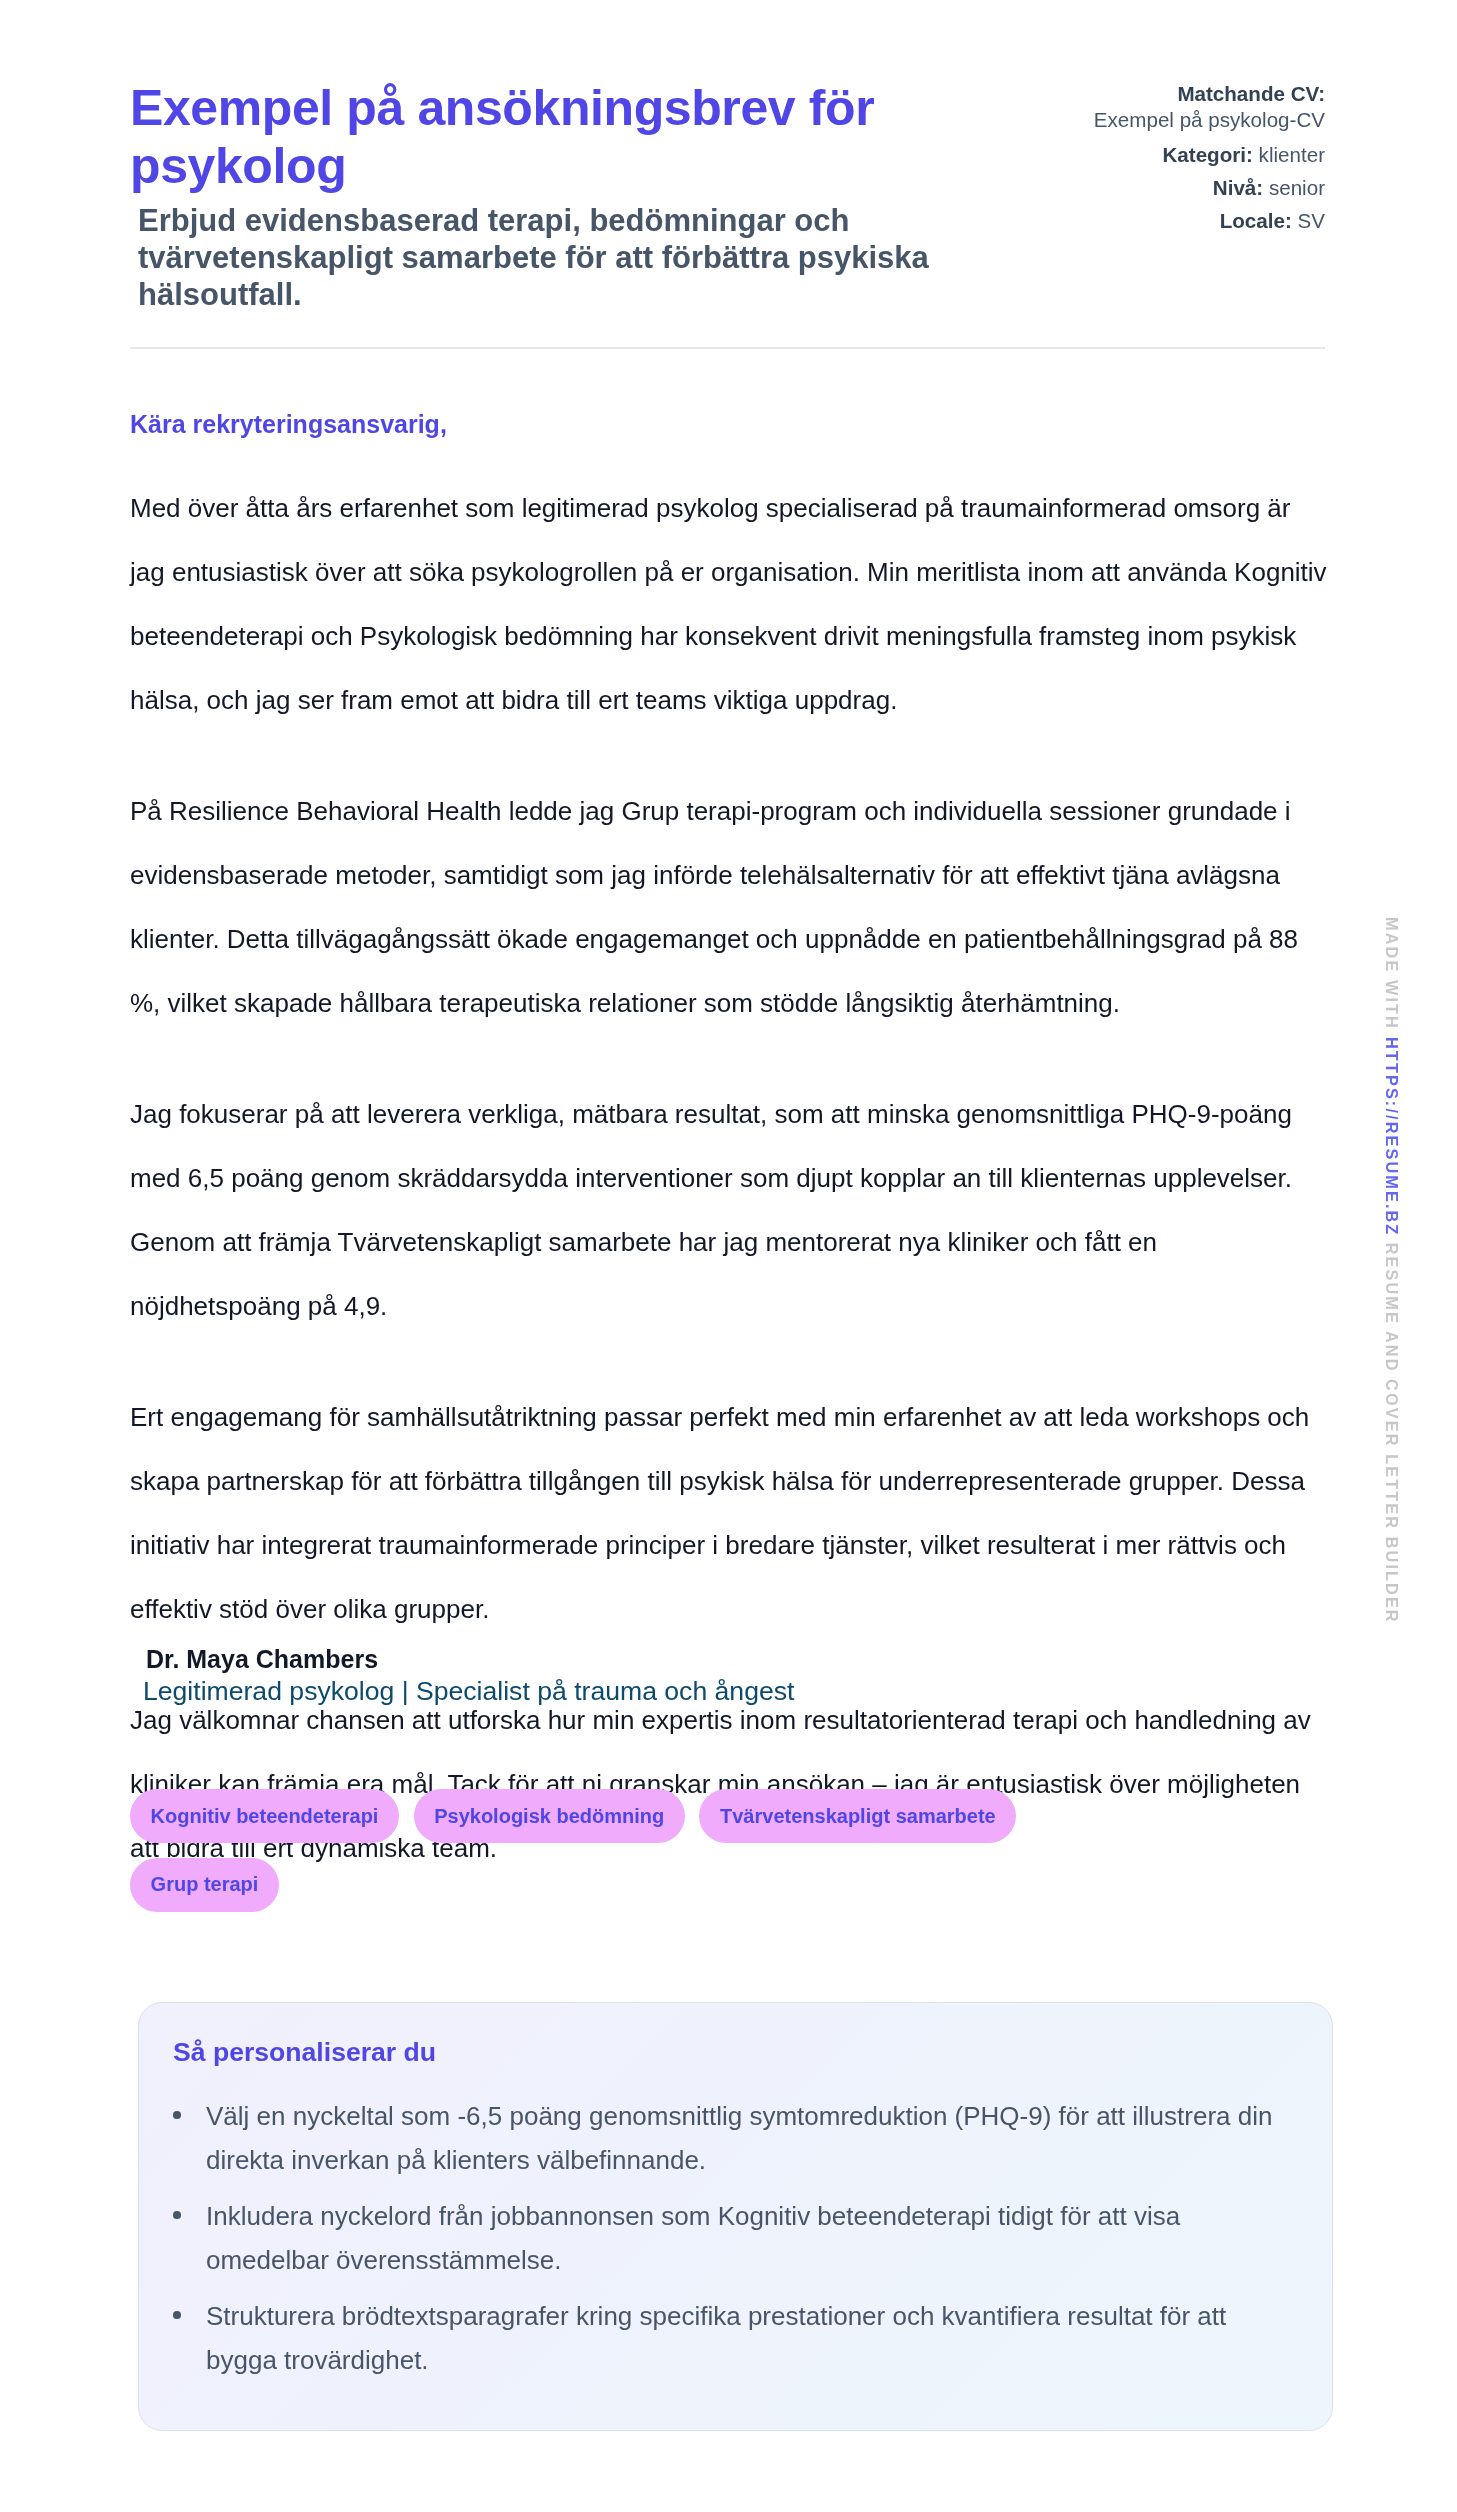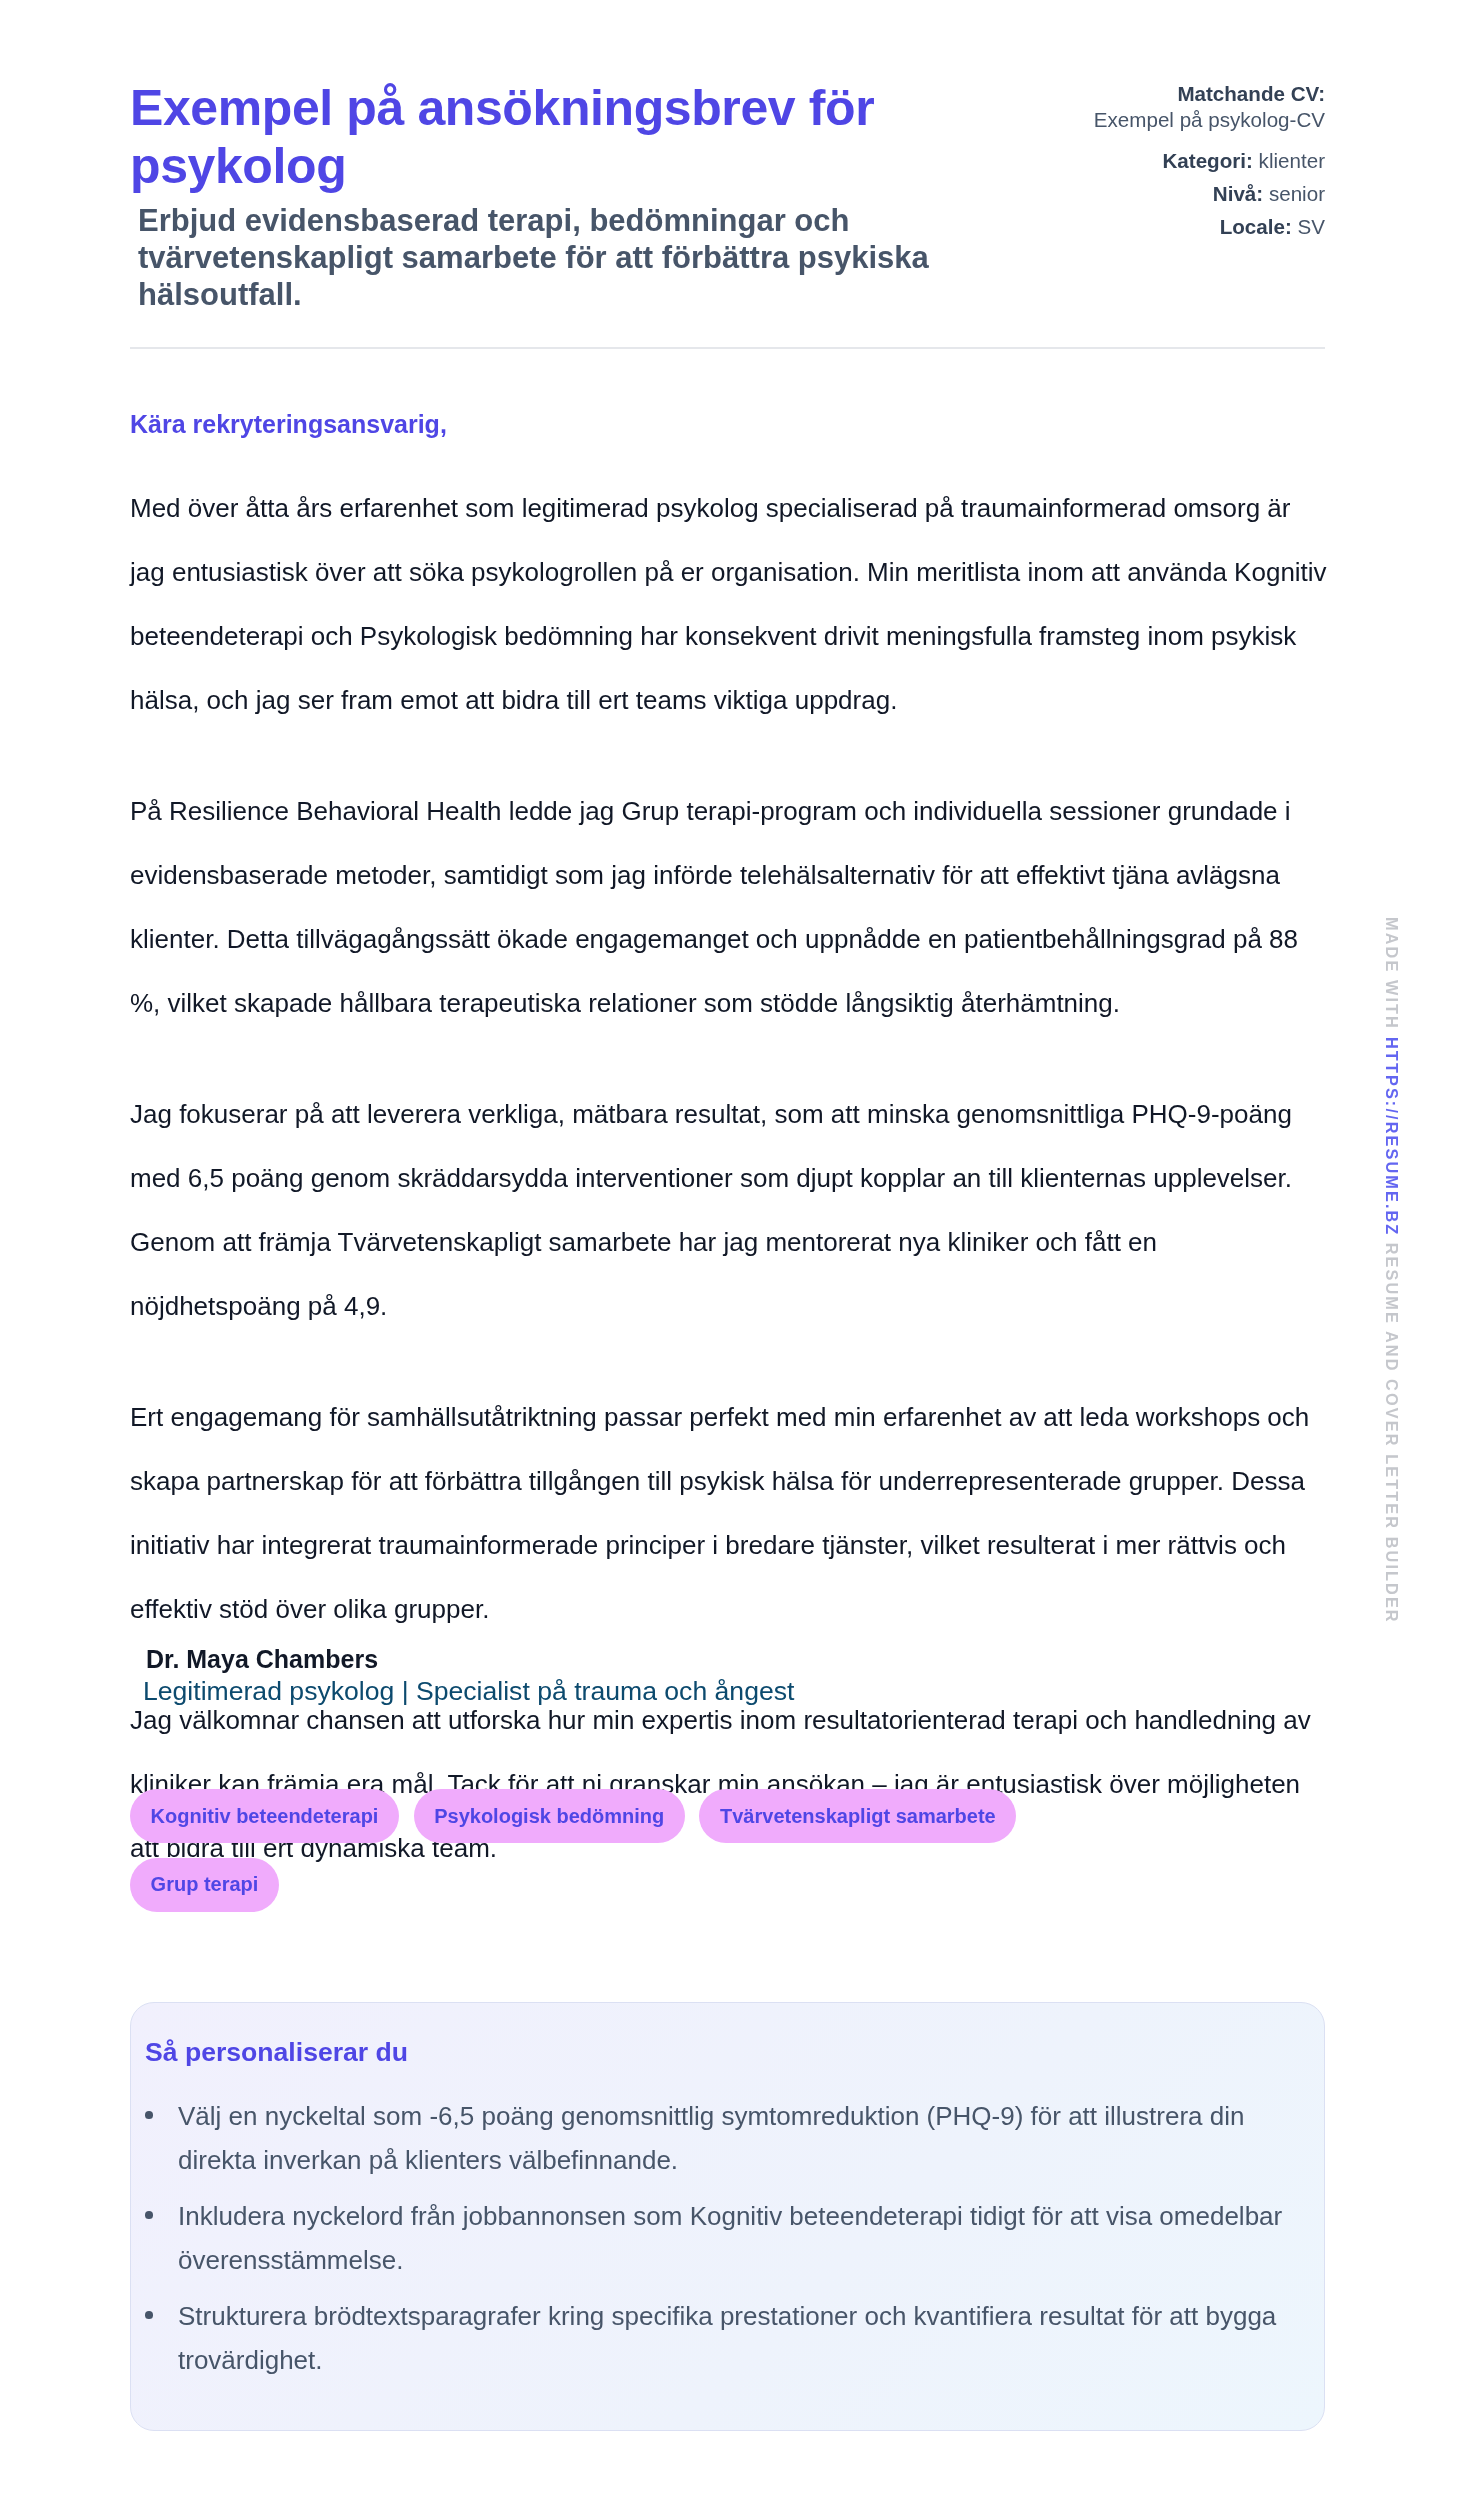--- a/index.html
+++ b/index.html
@@ -3,30 +3,30 @@
 <meta charset="utf-8">
 <style>
   html, body { margin: 0; padding: 0; background: #ffffff; }
   body { width: 1458px; height: 2512px; position: relative; overflow: hidden; font-family: "Liberation Sans", "DejaVu Sans", sans-serif; }
   .page { position: absolute; left: 130px; top: 0; width: 1195px; }
   .header { position: relative; height: 349px; border-bottom: 2.6px solid #e5e7eb; box-sizing: border-box; }
   .title { position: absolute; left: 0; top: 79px; width: 823px; margin: 0; font-size: 50px; line-height: 58px; font-weight: 700; color: #4f46e5; letter-spacing: -0.4px; }
   .subtitle { position: absolute; left: 0; top: 194px; width: 857px; margin: 8px; font-size: 31px; line-height: 37px; font-weight: 700; color: #475569; }
   .meta { position: absolute; right: 0; top: 81px; width: 257px; text-align: right; font-size: 20.6px; line-height: 26px; color: #475569; }
   .meta .row { margin-bottom: 6.9px; }
-  .meta .row.cv { margin-bottom: 15px; }
+  .meta .row.cv { margin-bottom: 9px; }
   .meta b { font-weight: 700; color: #334155; }
   .greeting { position: absolute; left: 0; top: 410px; margin: 0; font-size: 25px; font-weight: 700; color: #4f46e5; }
   .body-text { position: absolute; left: 0; top: 476px; width: 1200px; }
   .para { margin: 0 0 47px 0; font-size: 26px; line-height: 64px; color: #111827; }
   .sig-name { position: absolute; left: 0; top: 1629px; margin: 16px; font-size: 25px; font-weight: 700; color: #111827; }
   .sig-title { position: absolute; left: 13px; top: 1676px; margin: 0; font-size: 26.6px; color: #0c4a6e; }
   .tags { position: absolute; left: 0; top: 1789px; width: 943px; display: flex; flex-wrap: wrap; gap: 14.6px 14.6px; }
   .tag { display: inline-flex; align-items: center; height: 54px; padding: 0 20.6px; border-radius: 27.4px; background: #f0abfc; color: #4f46e5; font-size: 20px; font-weight: 600; box-sizing: border-box; }
-  .tips { position: absolute; left: 0; top: 2002px; width: 1195px; height: 429px; box-sizing: border-box; border: 1.7px solid #dbe0f3; border-radius: 24px; background: linear-gradient(135deg, #f1f0fd 0%, #eef3fc 60%, #edf6fd 100%); padding: 34px 14px; }
+  .tips { position: absolute; left: 8px; top: 2002px; width: 1195px; height: 429px; box-sizing: border-box; border: 1.7px solid #dbe0f3; border-radius: 24px; background: linear-gradient(135deg, #f1f0fd 0%, #eef3fc 60%, #edf6fd 100%); padding: 34px 34px; }
   .tips h3 { margin: 0 0 26px 0; font-size: 26.6px; font-weight: 700; color: #4f46e5; }
   .tips ul { margin: 0; padding: 0 0 0 33px; list-style: none; }
   .tips li { position: relative; font-size: 26px; line-height: 44px; color: #475569; margin-bottom: 12px; }
   .tips li .bullet { position: absolute; left: -33px; top: 17px; width: 7.7px; height: 7.7px; border-radius: 50%; background: #475569; }
   .watermark { position: absolute; left: 1382px; top: 917px; writing-mode: vertical-rl; font-size: 16.3px; letter-spacing: 2.1px; color: #c5c7cc; font-weight: 600; white-space: nowrap; }
   .watermark .link { color: #6366f1; font-weight: 700; margin: 0 10.3px; }
 </style>
 </head>
 <body>
 

